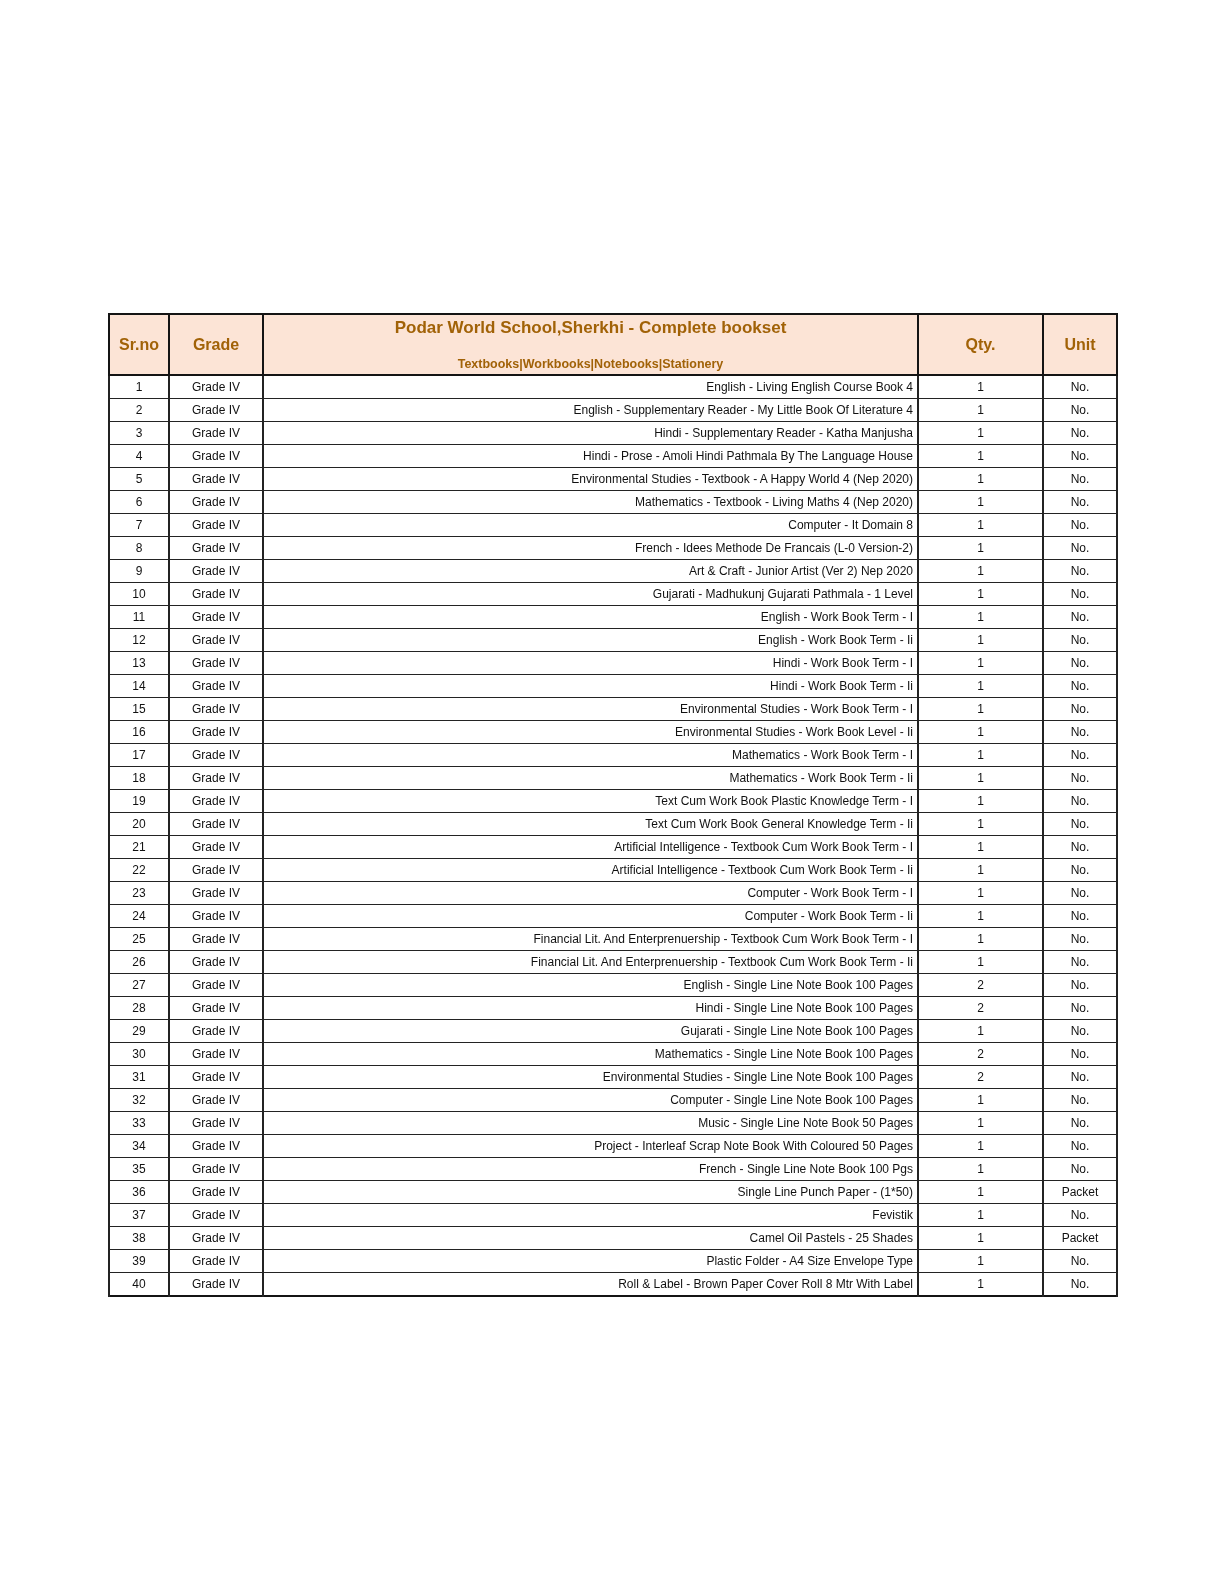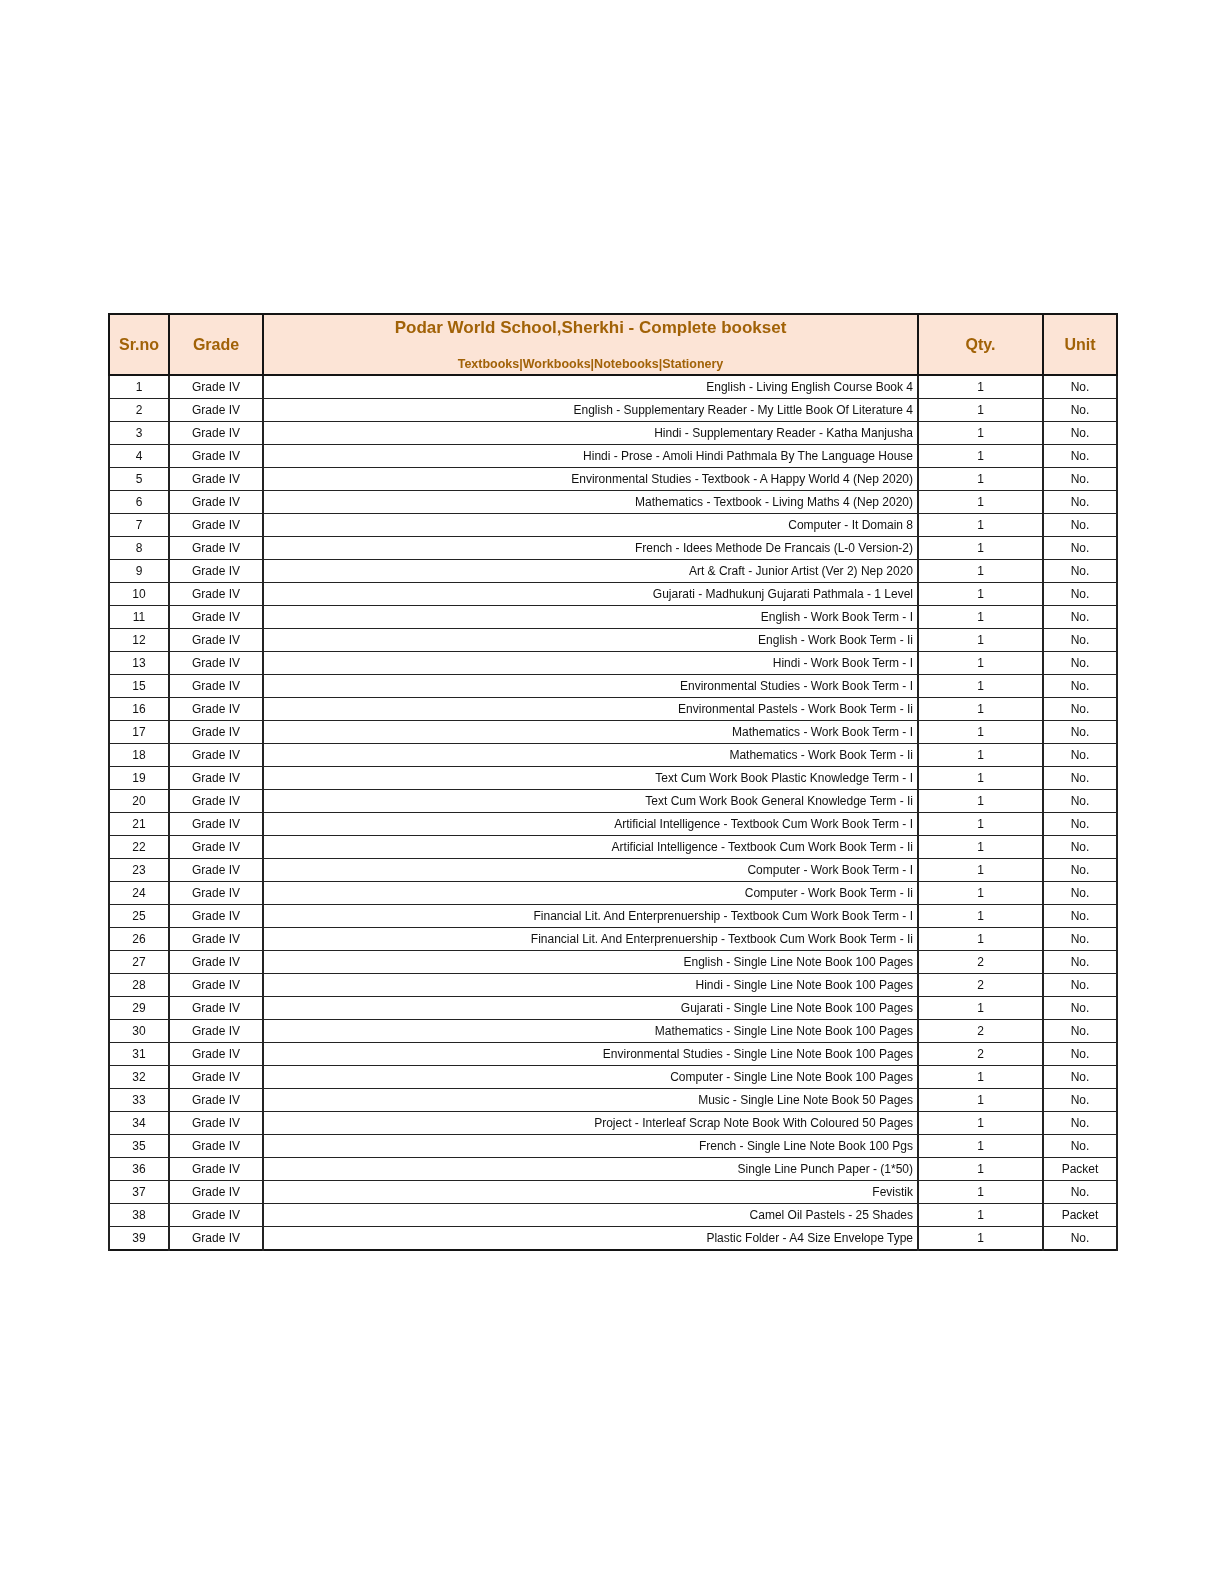--- a/index.html
+++ b/index.html
@@ -175,30 +175,37 @@
           <td class="c">No.</td>
         </tr>
         <tr>
           <td class="c">13</td>
           <td class="c">Grade IV</td>
           <td class="l">Hindi - Work Book Term - I</td>
           <td class="c">1</td>
           <td class="c">No.</td>
         </tr>
         <tr>
+          <td class="c">14</td>
+          <td class="c">Grade IV</td>
+          <td class="l">Hindi - Work Book Term - Ii</td>
+          <td class="c">1</td>
+          <td class="c">No.</td>
+        </tr>
+        <tr>
           <td class="c">15</td>
           <td class="c">Grade IV</td>
           <td class="l">Environmental Studies - Work Book Term - I</td>
           <td class="c">1</td>
           <td class="c">No.</td>
         </tr>
         <tr>
           <td class="c">16</td>
           <td class="c">Grade IV</td>
-          <td class="l">Environmental Pastels - Work Book Term - Ii</td>
+          <td class="l">Environmental Studies - Work Book Level - Ii</td>
           <td class="c">1</td>
           <td class="c">No.</td>
         </tr>
         <tr>
           <td class="c">17</td>
           <td class="c">Grade IV</td>
           <td class="l">Mathematics - Work Book Term - I</td>
           <td class="c">1</td>
           <td class="c">No.</td>
         </tr>
@@ -346,18 +353,25 @@
           <td class="c">38</td>
           <td class="c">Grade IV</td>
           <td class="l">Camel Oil Pastels - 25 Shades</td>
           <td class="c">1</td>
           <td class="c">Packet</td>
         </tr>
         <tr>
           <td class="c">39</td>
           <td class="c">Grade IV</td>
           <td class="l">Plastic Folder - A4 Size Envelope Type</td>
+          <td class="c">1</td>
+          <td class="c">No.</td>
+        </tr>
+        <tr>
+          <td class="c">40</td>
+          <td class="c">Grade IV</td>
+          <td class="l">Roll &amp; Label - Brown Paper Cover Roll 8 Mtr With Label</td>
           <td class="c">1</td>
           <td class="c">No.</td>
         </tr>
       </tbody>
   </table>
 </div>
 
 </body></html>

